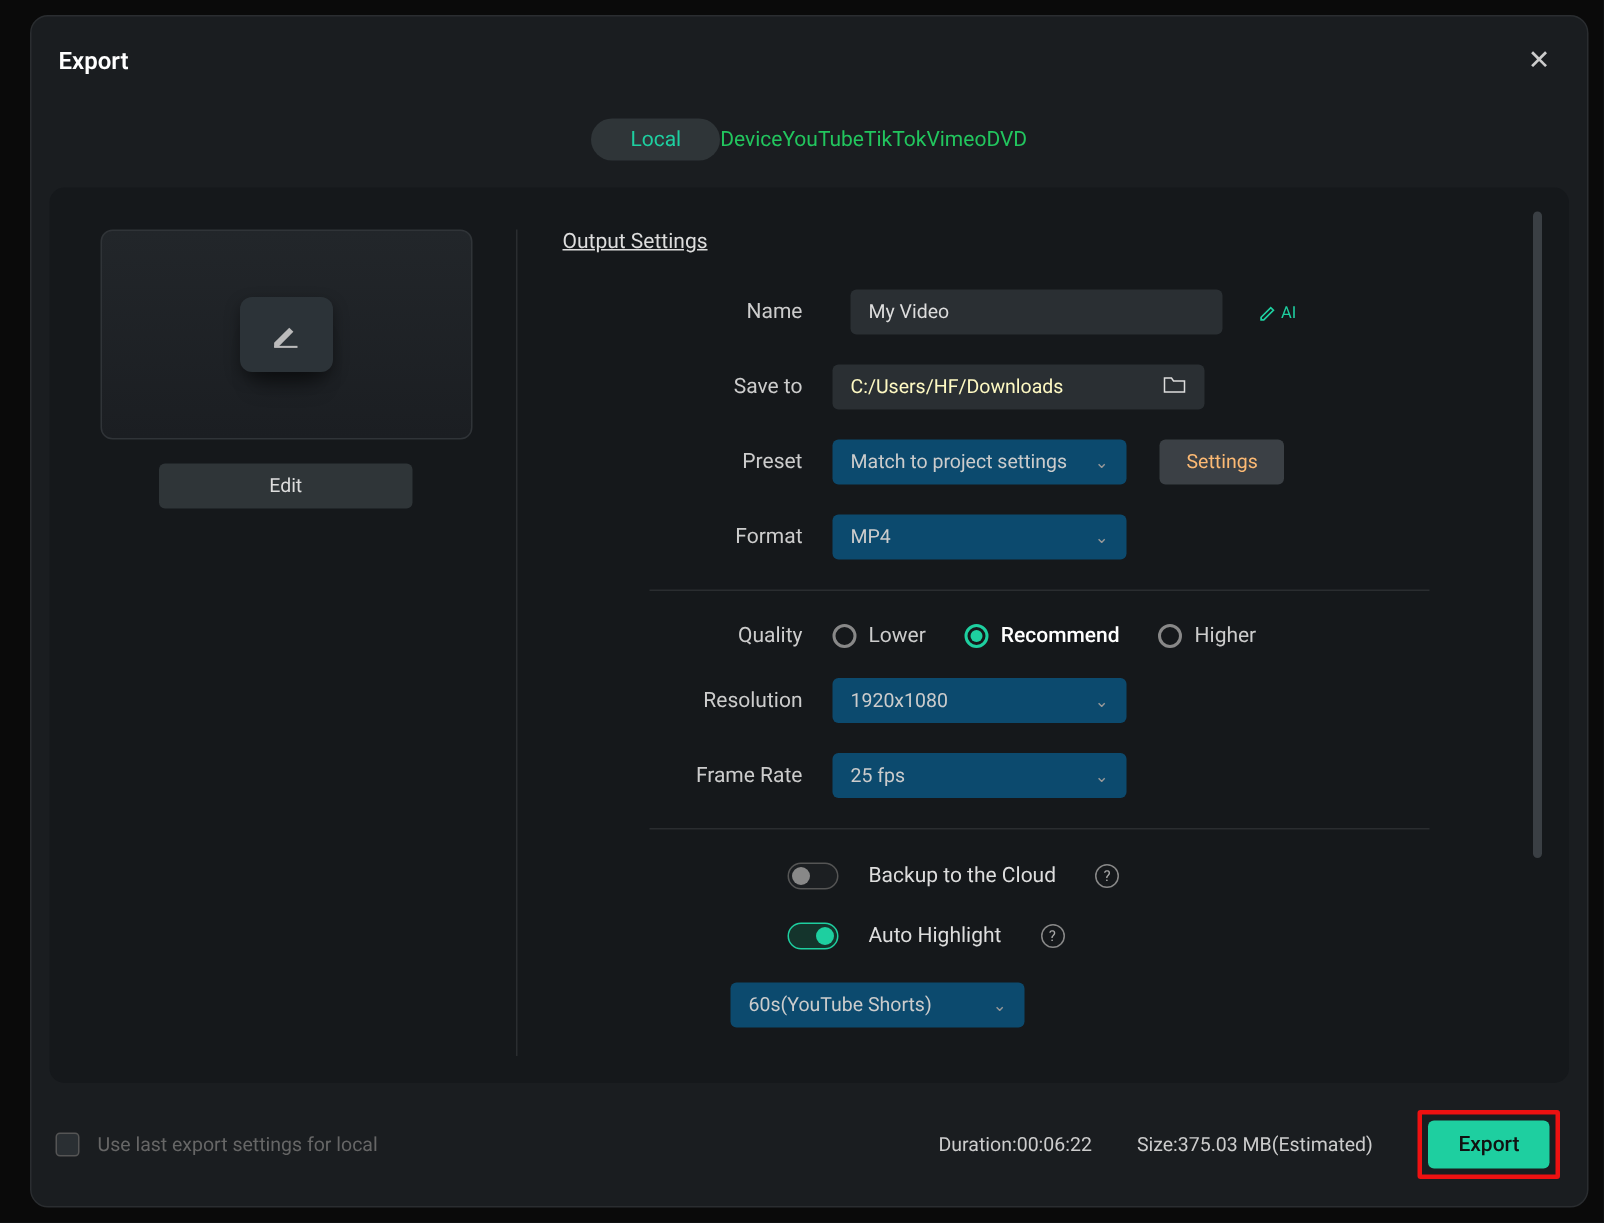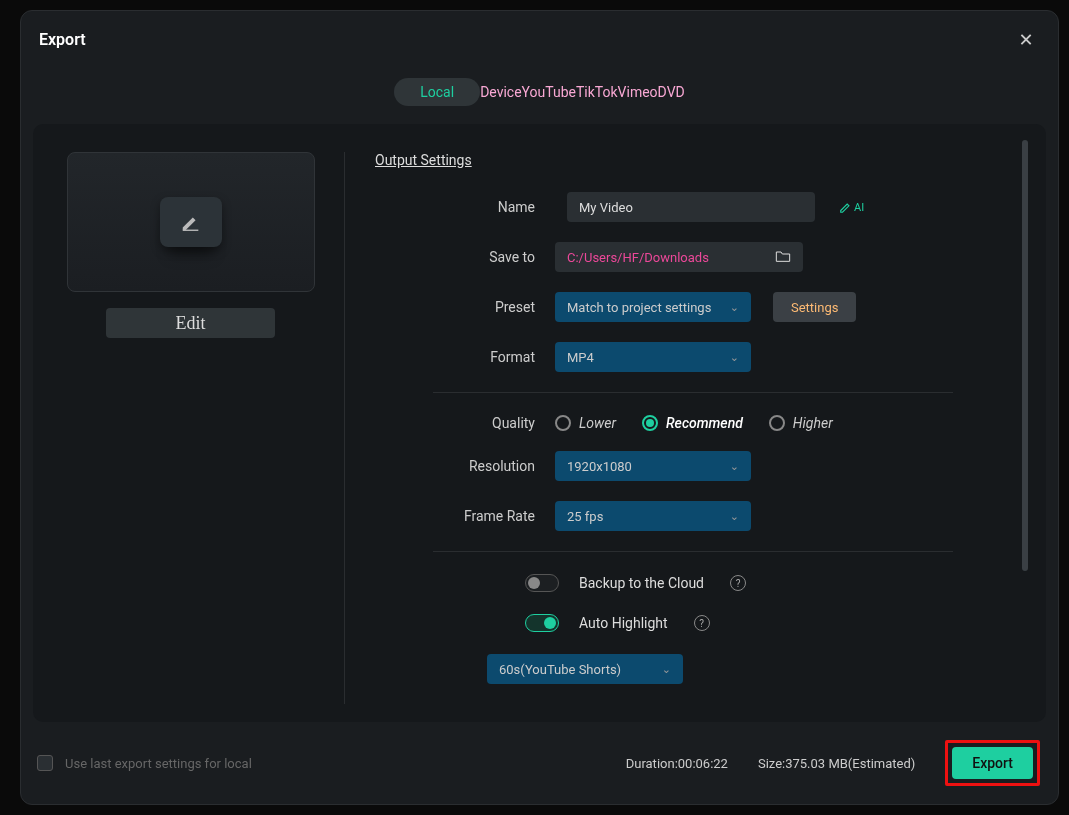--- a/index.html
+++ b/index.html
@@ -22,21 +22,21 @@
     display: flex; justify-content: space-between; align-items: center;
     padding: 18px 22px 10px 18px;
   }
   .modal-title { color: #fff; font-size: 16px; font-weight: 600; }
   .close-btn { color: #ccc; cursor: pointer; font-size: 18px; width: 20px; text-align: center;}
   .tabs {
     display: flex; justify-content: center;
     padding: 18px 0 18px 0;
   }
   .tab {
-    color: #f9a8d4; font-size: 14px; cursor: pointer;
+    color: #22c55e; font-size: 14px; cursor: pointer;
     padding: 6px 26px; border-radius: 16px;
   }
   .tab.active {
     background: #2f3538; color: #1ecfa0;
   }
   .tab:not(.active) { padding-left: 0; padding-right: 0; }
   .content-panel {
     background: #15181b;
     margin: 0 12px;
     border-radius: 10px;
@@ -60,41 +60,41 @@
     position: relative;
   }
   .thumb-icon {
     width: 62px; height: 50px; background: #2c3338;
     border-radius: 8px; display:flex; align-items:center; justify-content:center;
     box-shadow: 0 4px 10px rgba(0,0,0,0.4), 0 18px 14px -10px rgba(0,0,0,0.35);
   }
   .edit-btn {
     margin-top: 16px; width: 169px; height: 30px;
     background: #2f3538; color: #ddd; border:none; border-radius: 4px;
-    font-size: 18px; cursor: pointer; font-family: Liberation Serif, serif;
+    font-size: 13px; cursor: pointer;
   }
   .right-col {
     flex: 1; padding-left: 30px; padding-right: 16px;
     overflow: hidden;
   }
   .section-title { color: #ddd; font-size: 14px; margin-bottom: 24px; text-decoration: underline; }
   .form-row {
     display: flex; align-items: center; margin-bottom: 20px;
   }
   .form-label {
     width: 180px; text-align: right; color: #ccc; font-size: 14px;
     padding-right: 20px;
   }
   .text-input {
     width: 248px; height: 30px; background: #2a2f33; border: none;
     color: #ddd; font-size: 13px; padding: 0 12px; border-radius: 4px; margin-left: 12px;
   }
   .text-display {
     width: 248px; height: 30px; background: #2a2f33;
-    color: #ec4899; font-size: 13px; padding: 0 12px; border-radius: 4px;
+    color: #fef9c3; font-size: 13px; padding: 0 12px; border-radius: 4px;
     display: flex; align-items: center; justify-content: space-between;
   }
   .folder-icon { color: #ddd; }
   .dropdown {
     width: 196px; height: 30px; background: #0c4a6e;
     color: #ccc; font-size: 13px; padding: 0 12px; border-radius: 4px;
     display: flex; align-items: center; justify-content: space-between;
     cursor: pointer;
   }
   .chev { color:#999; font-size:11px; }
@@ -107,21 +107,21 @@
   .divider { height:1px; background:#2a2d30; margin: 6px 0 22px 58px; width: 520px;}
   .radio-group { display:flex; gap: 26px; align-items:center; }
   .radio-item { display:flex; align-items:center; gap:8px; cursor:pointer; }
   .radio-outer {
     width:16px; height:16px; border:2px solid #888; border-radius:50%;
     display:flex; align-items:center; justify-content:center;
   }
   .radio-item.sel .radio-outer { border-color:#1ecfa0; }
   .radio-inner { width:8px; height:8px; background:#1ecfa0; border-radius:50%; display:none;}
   .radio-item.sel .radio-inner { display:block; }
-  .radio-label { color:#ccc; font-size:14px;font-style:italic; }
+  .radio-label { color:#ccc; font-size:14px; }
   .radio-item.sel .radio-label { color:#fff; font-weight:500; }
   .toggle {
     width:34px; height:18px; border-radius:10px; position:relative; cursor:pointer;
     margin-right: 20px; margin-left: 150px;
   }
   .toggle.off { background:#1c1f22; border:1px solid #555; }
   .toggle.on { background:#14342c; border:1px solid #1ecfa0; }
   .knob { width:12px; height:12px; border-radius:50%; position:absolute; top:2px; }
   .toggle.off .knob { left:2px; background:#888; }
   .toggle.on .knob { right:2px; background:#1ecfa0; }

